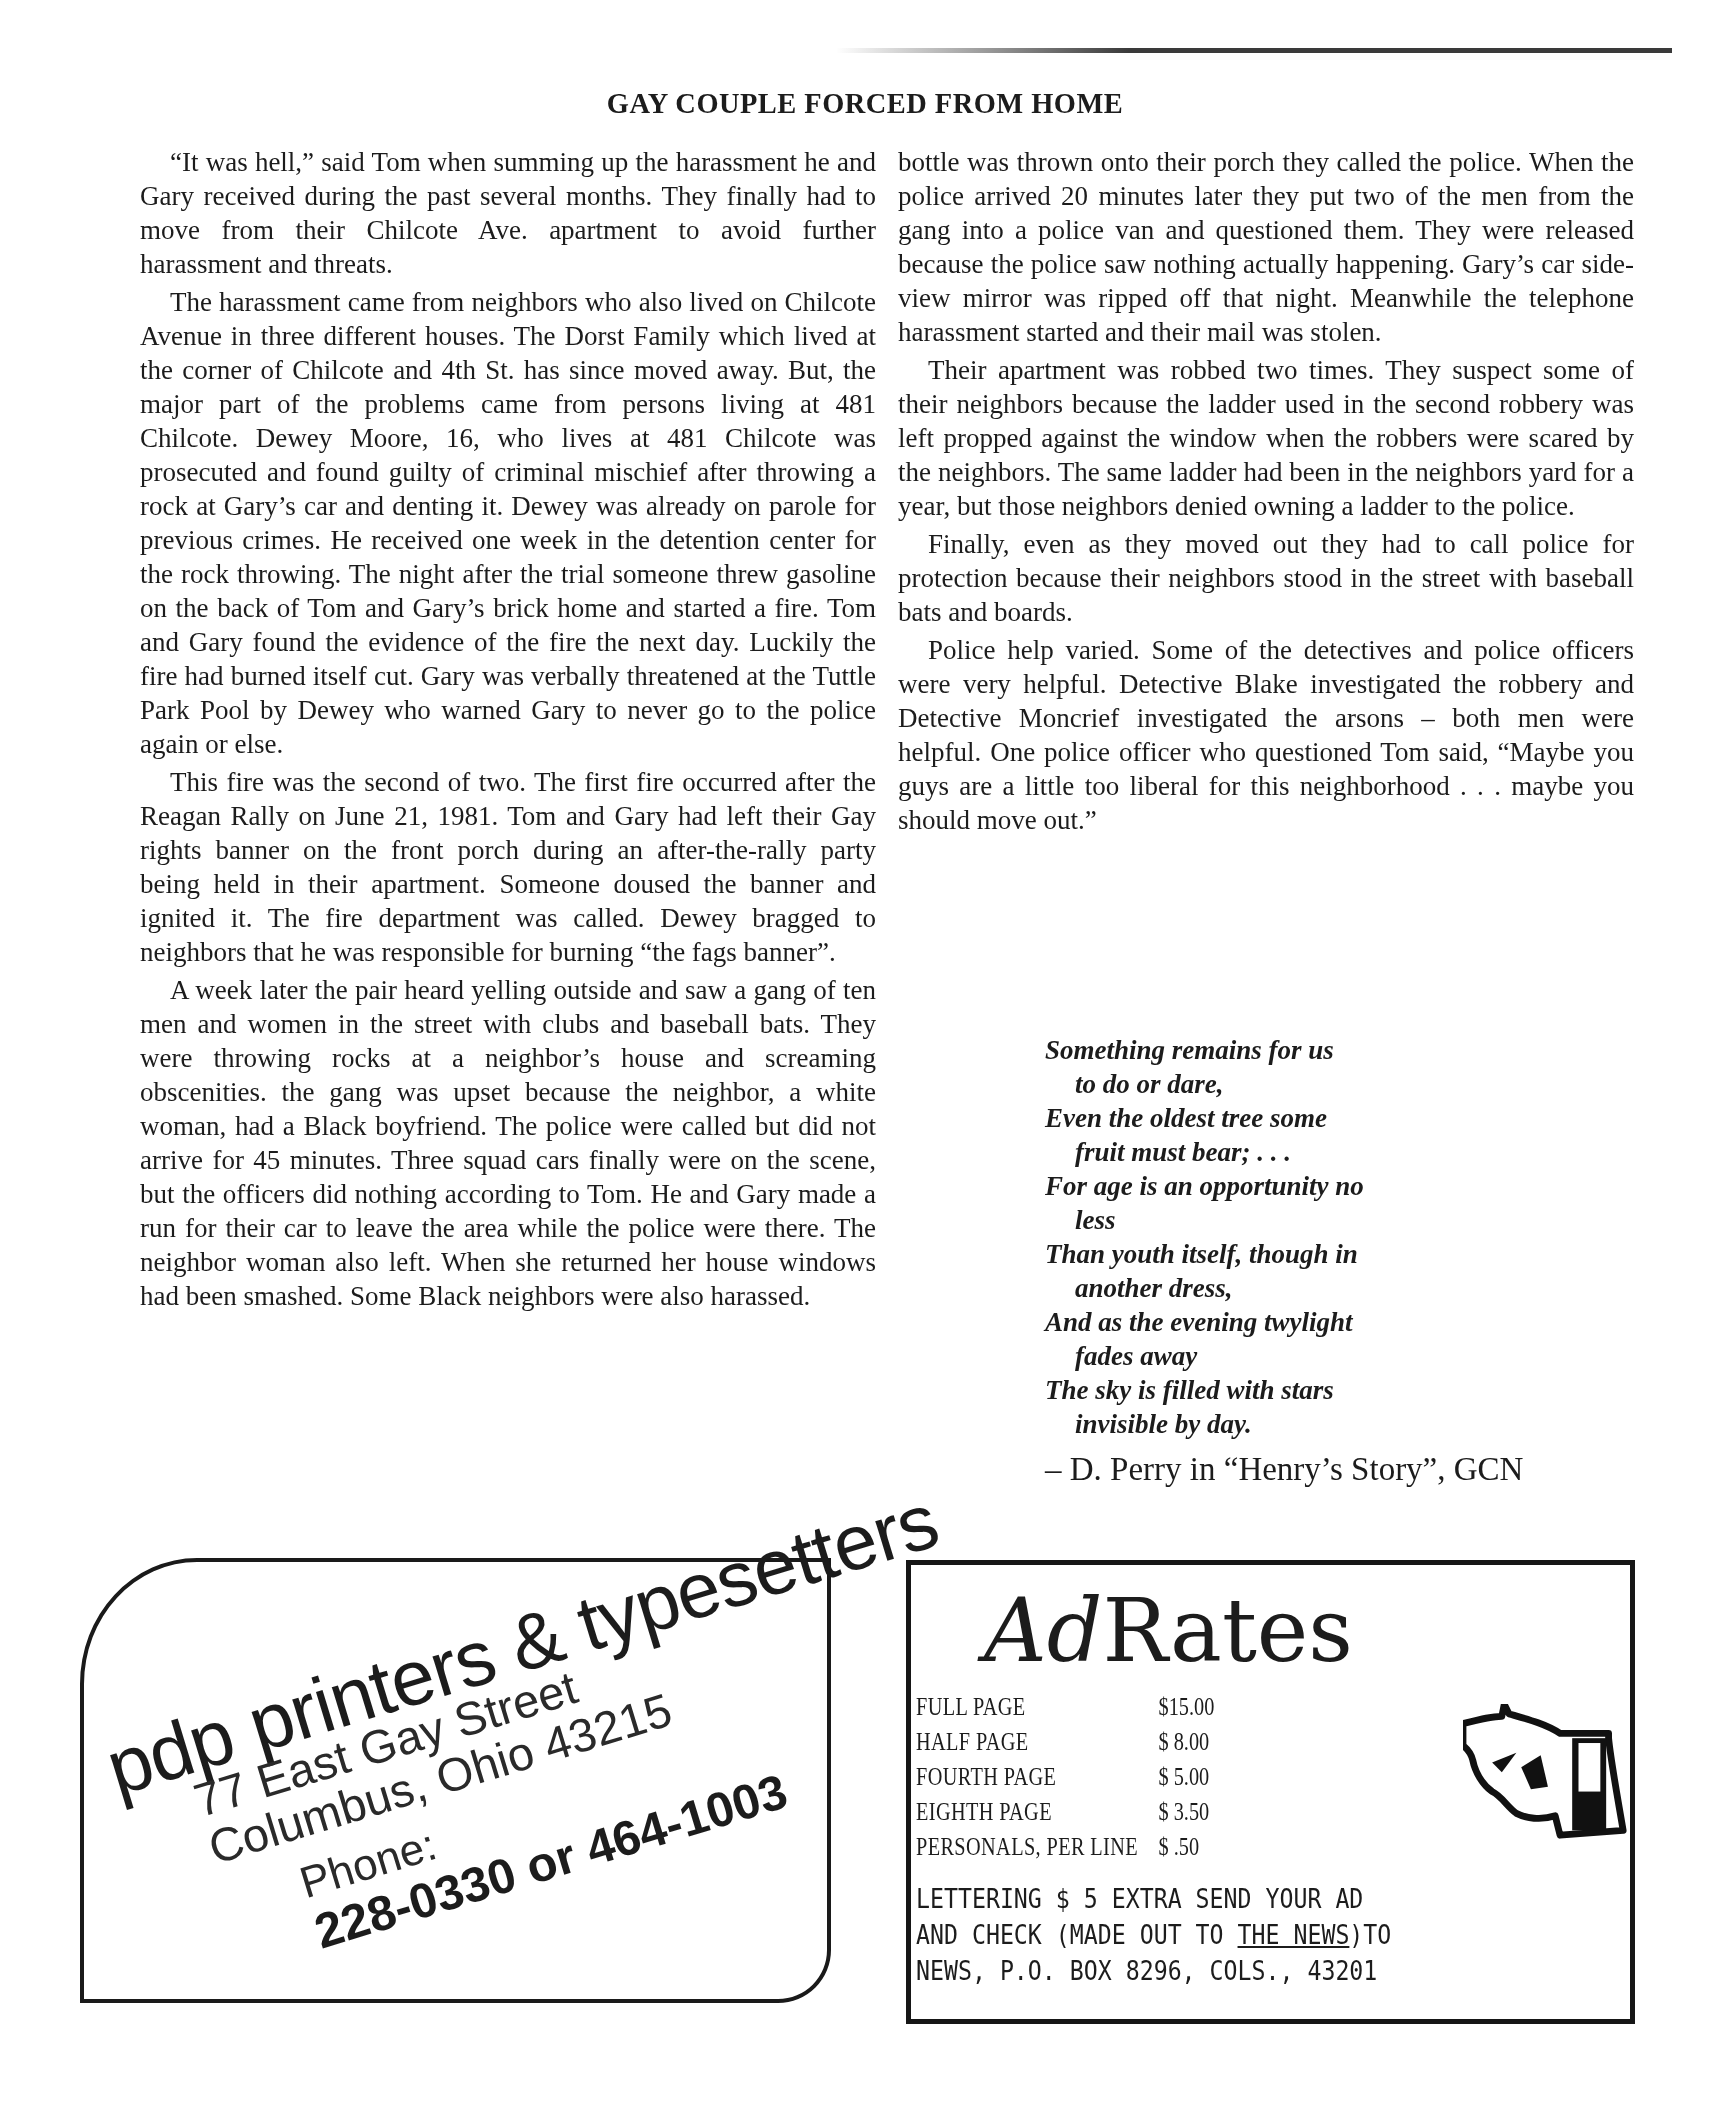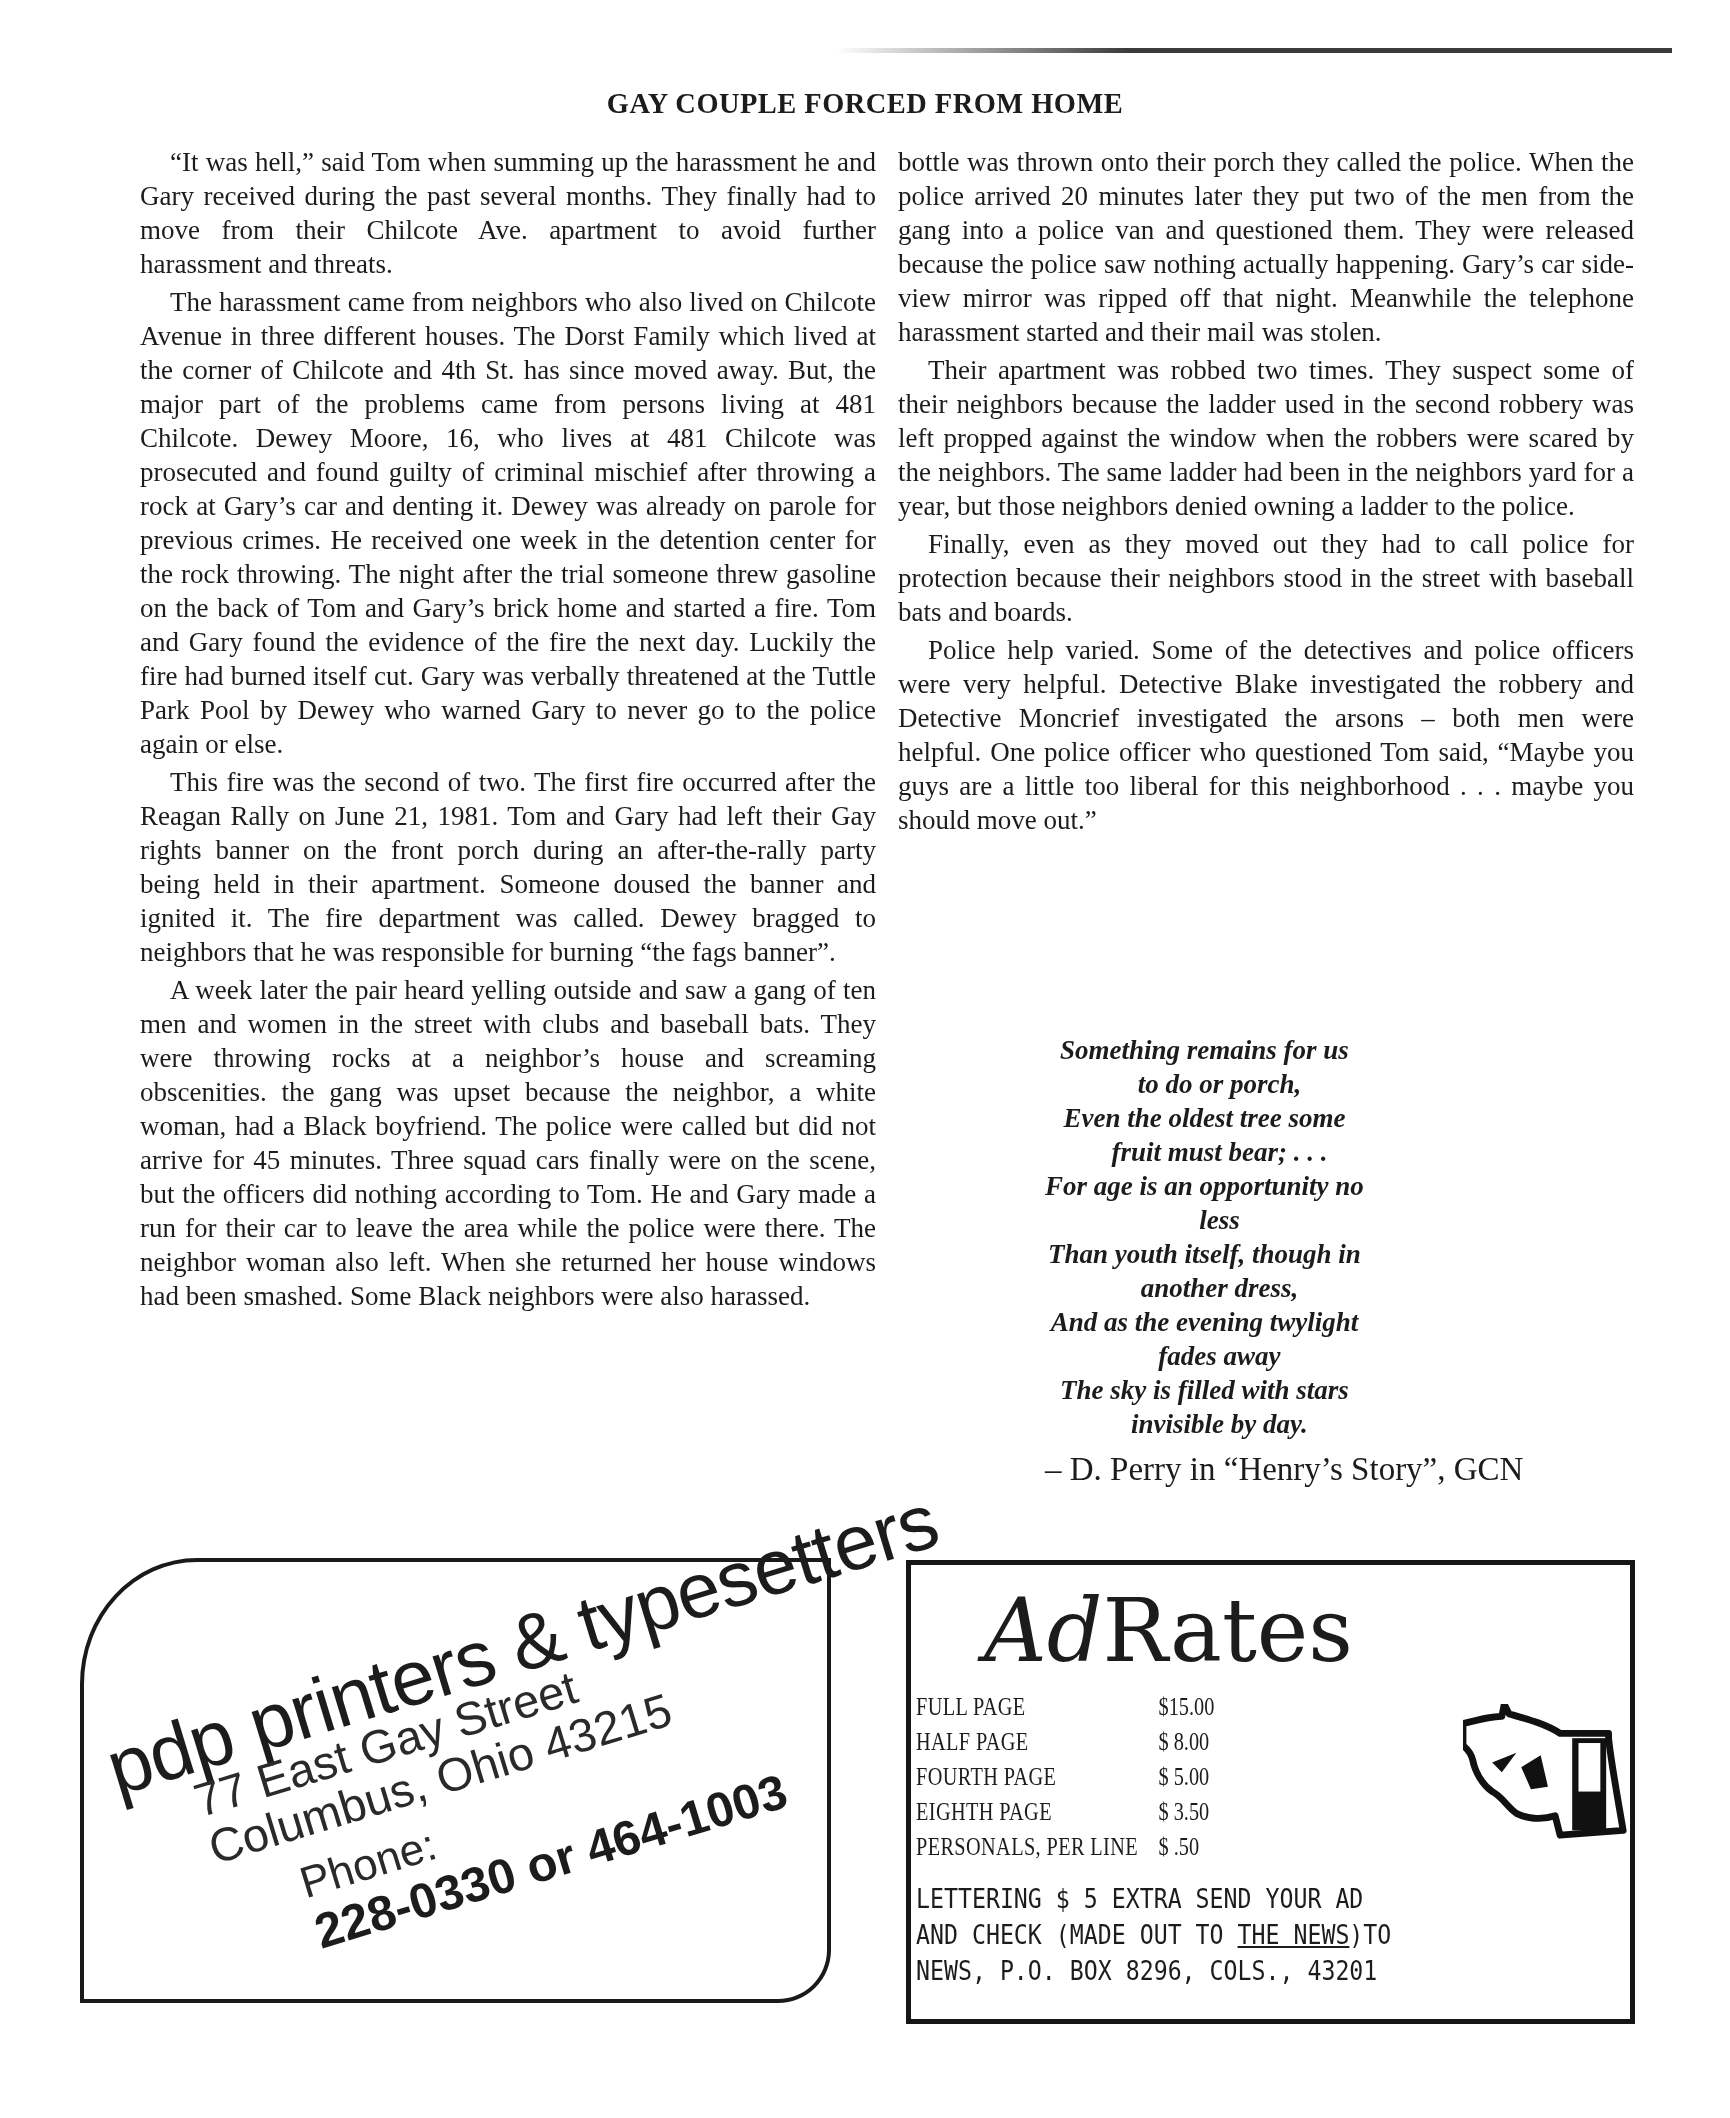--- a/index.html
+++ b/index.html
@@ -23,21 +23,21 @@
   }
   .col.left { left: 136px; }
   .col.right { left: 894px; }
   .col p { margin: 4px; text-indent: 30px; }
   .col p.noindent { text-indent: 0; }
   .col p.gap { margin-top: 1.9px; }
   .poem {
     position: absolute; left: 1045px; top: 1033px;
     font-style: italic; font-weight: bold; font-size: 27px; line-height: 34px;
   }
-  .poem .l { display: block; text-align: center; }
+  .poem .l { display: block; }
   .poem .l.ind { padding-left: 30px; }
   .poem-attr {
     position: absolute; left: 1045px; top: 1451px;
     font-size: 33px;
   }
   
   .pdp-box {
     position: absolute; left: 80px; top: 1558px; width: 751px; height: 445px;
     border: 4.4px solid #1a1a1a; border-top-left-radius: 117px 126px;
     border-bottom-right-radius: 53px 53px; box-sizing: border-box;
@@ -96,21 +96,21 @@
 
 <div class="col right">
   <p class="noindent">bottle was thrown onto their porch they called the police. When the police arrived 20 minutes later they put two of the men from the gang into a police van and questioned them. They were released because the police saw nothing actually happening. Gary’s car side-view mirror was ripped off that night. Meanwhile the telephone harassment started and their mail was stolen.</p>
   <p>Their apartment was robbed two times. They suspect some of their neighbors because the ladder used in the second robbery was left propped against the window when the robbers were scared by the neighbors. The same ladder had been in the neighbors yard for a year, but those neighbors denied owning a ladder to the police.</p>
   <p>Finally, even as they moved out they had to call police for protection because their neighbors stood in the street with baseball bats and boards.</p>
   <p>Police help varied. Some of the detectives and police officers were very helpful. Detective Blake investigated the robbery and Detective Moncrief investigated the arsons – both men were helpful. One police officer who questioned Tom said, “Maybe you guys are a little too liberal for this neighborhood . . . maybe you should move out.”</p>
 </div>
 
 <div class="poem" id="poem">
     <span class="l">Something remains for us</span>
-    <span class="l ind">to do or porch,</span>
+    <span class="l ind">to do or dare,</span>
     <span class="l">Even the oldest tree some</span>
     <span class="l ind">fruit must bear; . . .</span>
     <span class="l">For age is an opportunity no</span>
     <span class="l ind">less</span>
     <span class="l">Than youth itself, though in</span>
     <span class="l ind">another dress,</span>
     <span class="l">And as the evening twylight</span>
     <span class="l ind">fades away</span>
     <span class="l">The sky is filled with stars</span>
     <span class="l ind">invisible by day.</span>

